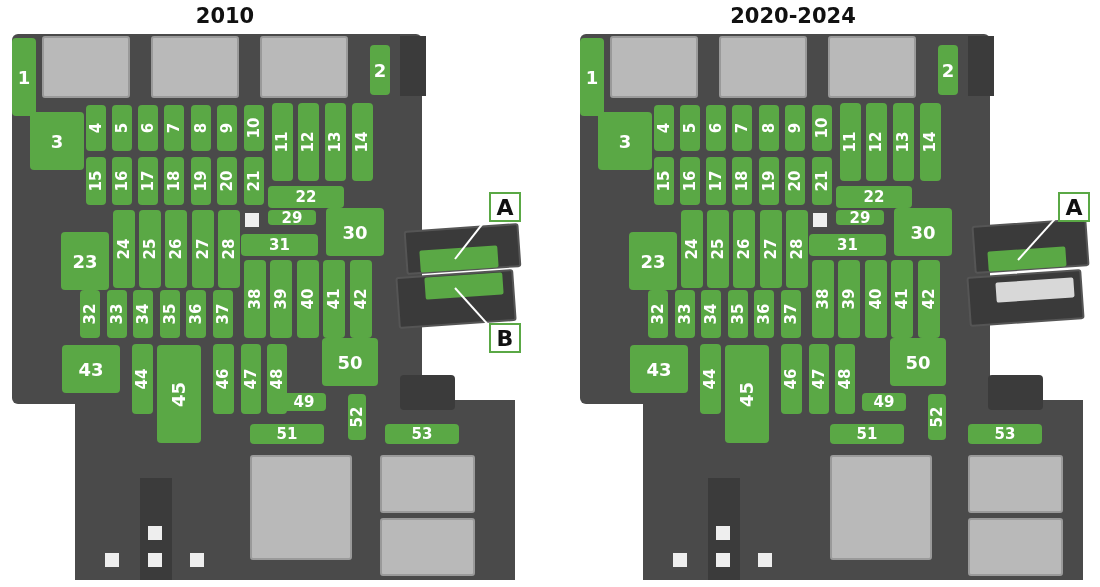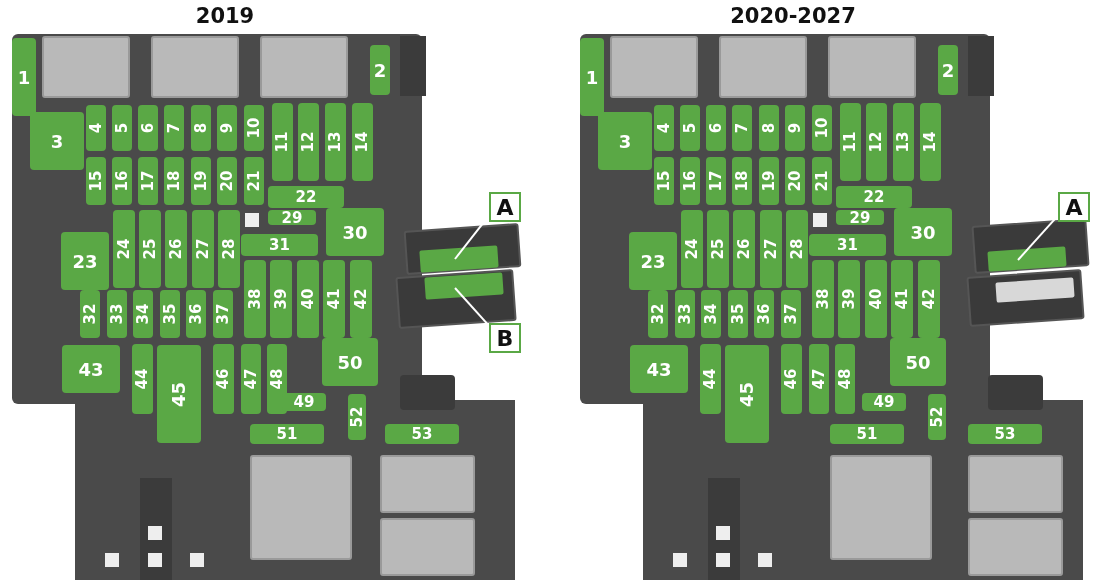--- a/index.html
+++ b/index.html
@@ -15,22 +15,22 @@
   .sq { position:absolute; background:#eeeeee; width:14px; height:14px; }
   .callout { position:absolute; border:2px solid #5aa845; background:#fff; width:32px; height:30px; box-sizing:border-box; font-weight:bold; font-size:22px; color:#111; display:flex; align-items:center; justify-content:center; }
   .leader { position:absolute; height:2px; background:#ffffff; transform-origin:0 50%; }
   .cartridge { position:absolute; background:#3a3a3a; border:2px solid #555; box-sizing:border-box; border-radius:3px; }
   .cart-fuse { position:absolute; background:#5aa845; border-radius:2px; }
   .cart-empty { position:absolute; background:#d8d8d8; border-radius:2px; }
 </style>
 </head>
 <body>
 
-<div class="title" style="left:75px;">2019</div>
-<div class="title" style="left:643px;">2020-2027</div>
+<div class="title" style="left:75px;">2010</div>
+<div class="title" style="left:643px;">2020-2024</div>
 
 <div class="diagram" style="left:0px;" id="d0">
   <div class="housing" style="left:12px;top:34px;width:410px;height:370px;border-radius:6px;"></div>
   <div class="housing" style="left:75px;top:400px;width:440px;height:180px;"></div>
   <div class="housing dark" style="left:400px;top:36px;width:26px;height:60px;"></div>
   <div class="relay" style="left:42px;top:36px;width:88px;height:62px;"></div>
   <div class="relay" style="left:151px;top:36px;width:88px;height:62px;"></div>
   <div class="relay" style="left:260px;top:36px;width:88px;height:62px;"></div>
   <div class="relay" style="left:250px;top:455px;width:102px;height:105px;"></div>
   <div class="relay" style="left:380px;top:455px;width:95px;height:58px;"></div>

